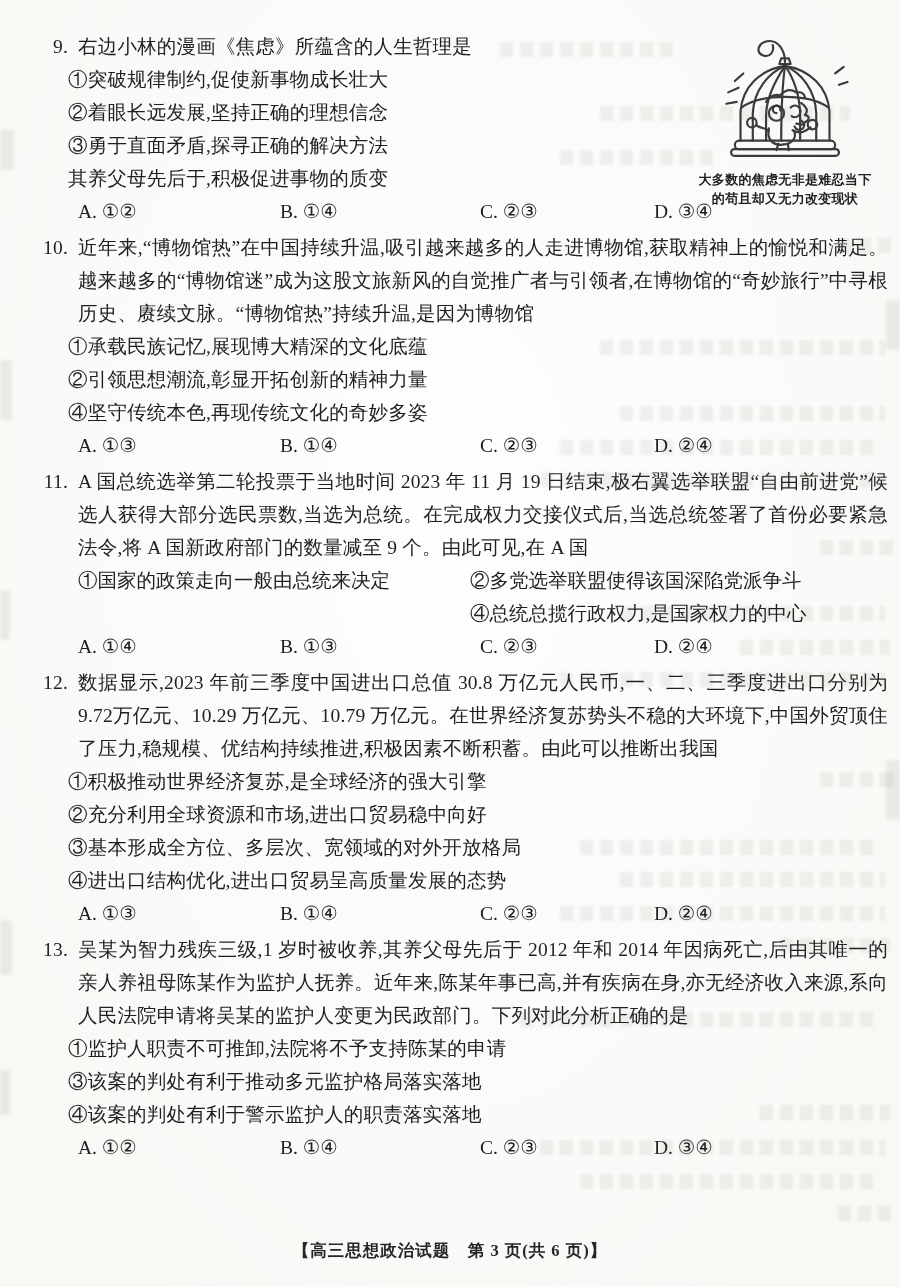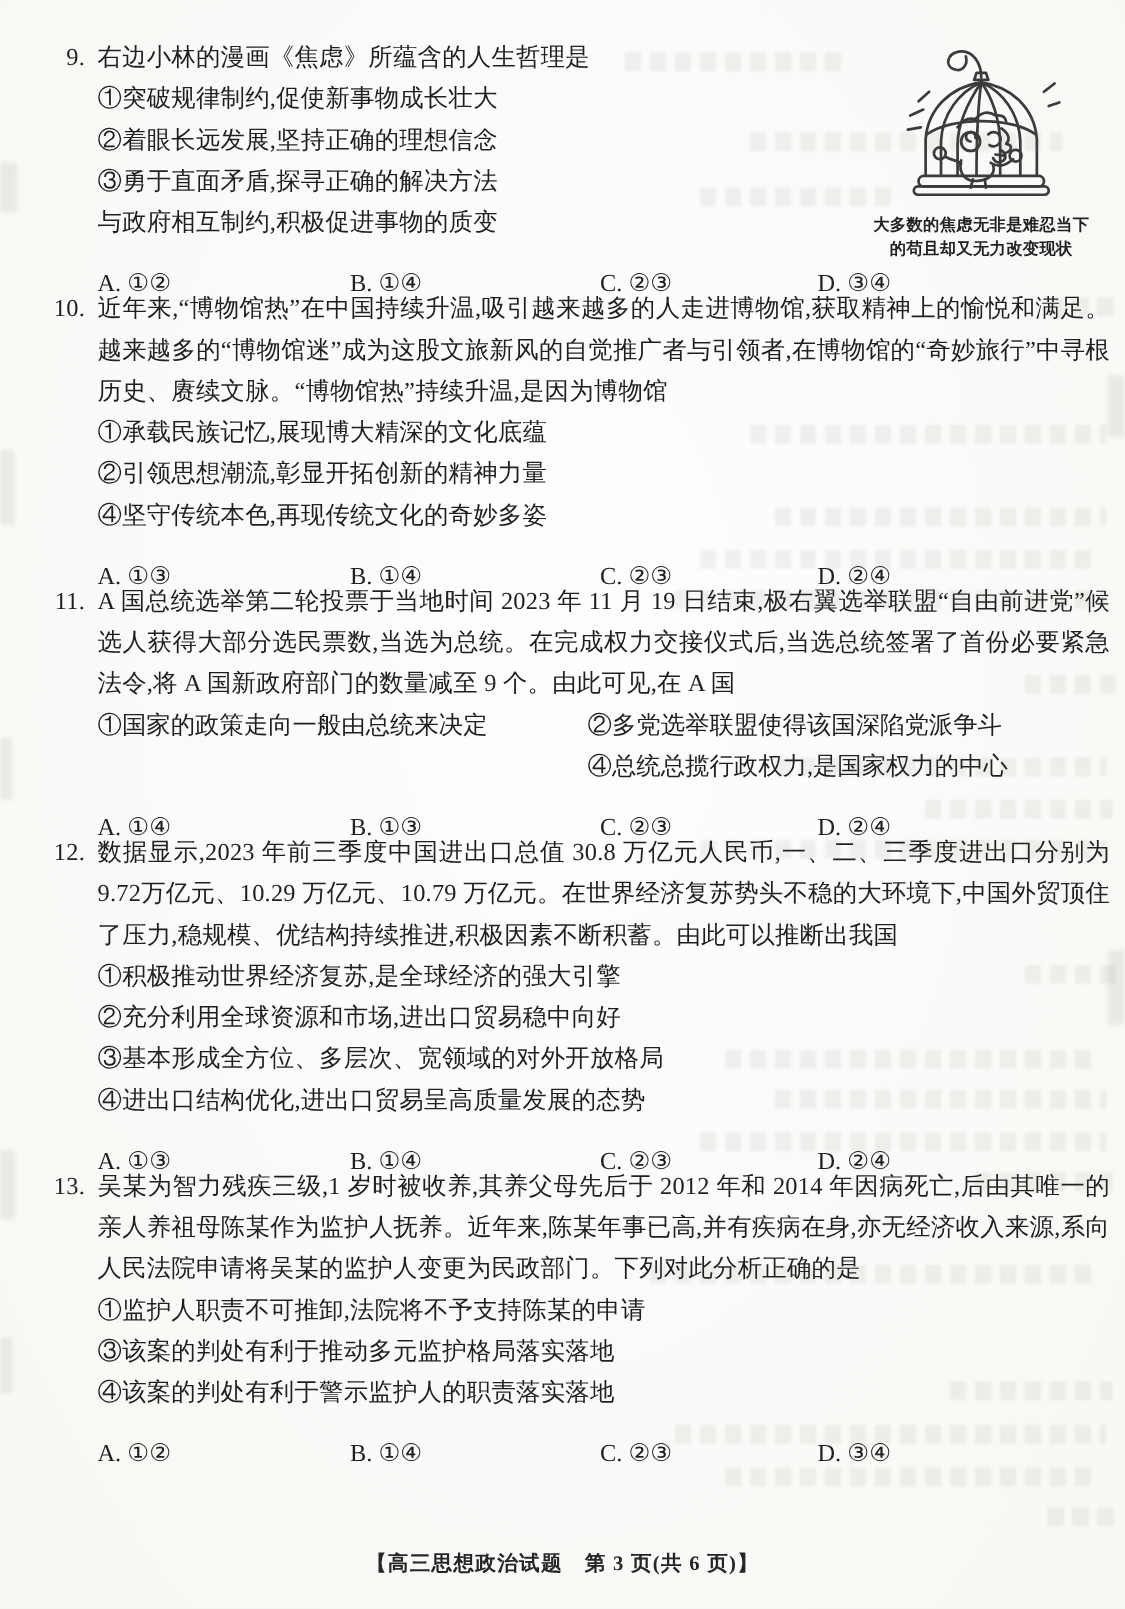--- a/index.html
+++ b/index.html
@@ -13,25 +13,25 @@
     background:#fcfcfa;
     background-image:radial-gradient(ellipse at 50% 40%, rgba(255,255,255,.6) 0%, rgba(244,244,241,.5) 85%);
     color:#1f1f1f;
   }
   .content{position:absolute;left:32px;top:30px;width:856px;}
   .question{position:relative;margin-top:3px;}
   .question:first-child{margin-top:0;}
   .stem{position:relative;padding-left:46px;font-size:19.5px;line-height:33px;text-align:justify;letter-spacing:.2px;}
   .q9 .stem{width:600px;}
   .qnum{position:absolute;left:0;top:0;width:40px;text-align:right;padding-right:4px;box-sizing:border-box;}
-  .opt{margin-left:46px;font-size:19.5px;line-height:33px;letter-spacing:.2px;}
+  .opt{margin-left:36px;font-size:19.5px;line-height:33px;letter-spacing:.2px;}
   .tworow{position:relative;margin-left:46px;height:33px;font-size:19.5px;line-height:33px;}
   .tworow .col2{position:absolute;left:392px;top:0;}
   .answers{position:relative;height:33px;font-size:19.5px;line-height:33px;}
-  .ans{position:absolute;top:0;margin-top:16px;}
+  .ans{position:absolute;top:0;}
   .ans.p1{left:46px}.ans.p2{left:248px}.ans.p3{left:448px}.ans.p4{left:622px}
   
   .cartoon{position:absolute;left:692px;top:28px;width:186px;text-align:center;font-weight:bold;}
   .cartoon svg{display:block;margin:0 auto;}
   .caption{font-size:13px;line-height:19px;color:#222;letter-spacing:.3px;white-space:nowrap;}
   
   .footer{position:absolute;left:0;top:1240px;width:100%;text-align:center;
     font-size:16.5px;font-weight:bold;letter-spacing:1px;color:#262626;}
   
   .bleed{position:absolute;height:15px;opacity:.5;filter:blur(1.1px);
@@ -46,21 +46,21 @@
   <div class="content">
 
     <section class="question q9">
       <div class="stem">
         <span class="qnum">9.</span>
         <span>右边小林的漫画《焦虑》所蕴含的人生哲理是</span>
       </div>
       <div class="opt">①突破规律制约,促使新事物成长壮大</div>
       <div class="opt">②着眼长远发展,坚持正确的理想信念</div>
       <div class="opt">③勇于直面矛盾,探寻正确的解决方法</div>
-      <div class="opt">与政府相互制约,积极促进事物的质变</div>
+      <div class="opt">其养父母先后于,积极促进事物的质变</div>
       <div class="answers">
         <span class="ans p1">A. ①②</span>
         <span class="ans p2">B. ①④</span>
         <span class="ans p3">C. ②③</span>
         <span class="ans p4">D. ③④</span>
       </div>
     </section>
 
     <section class="question">
       <div class="stem">

